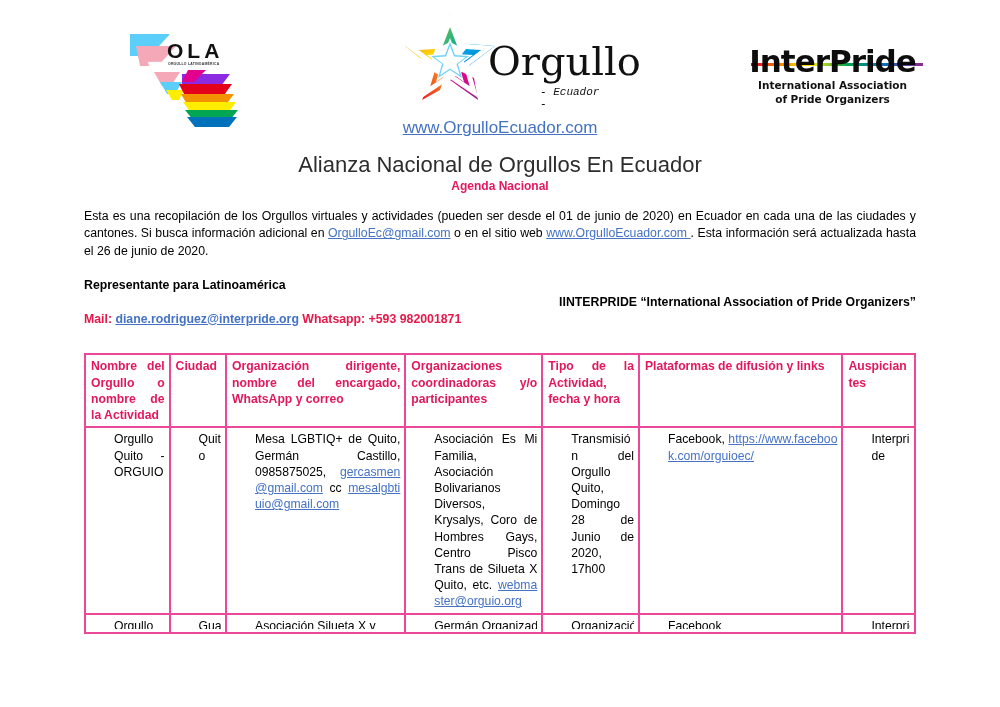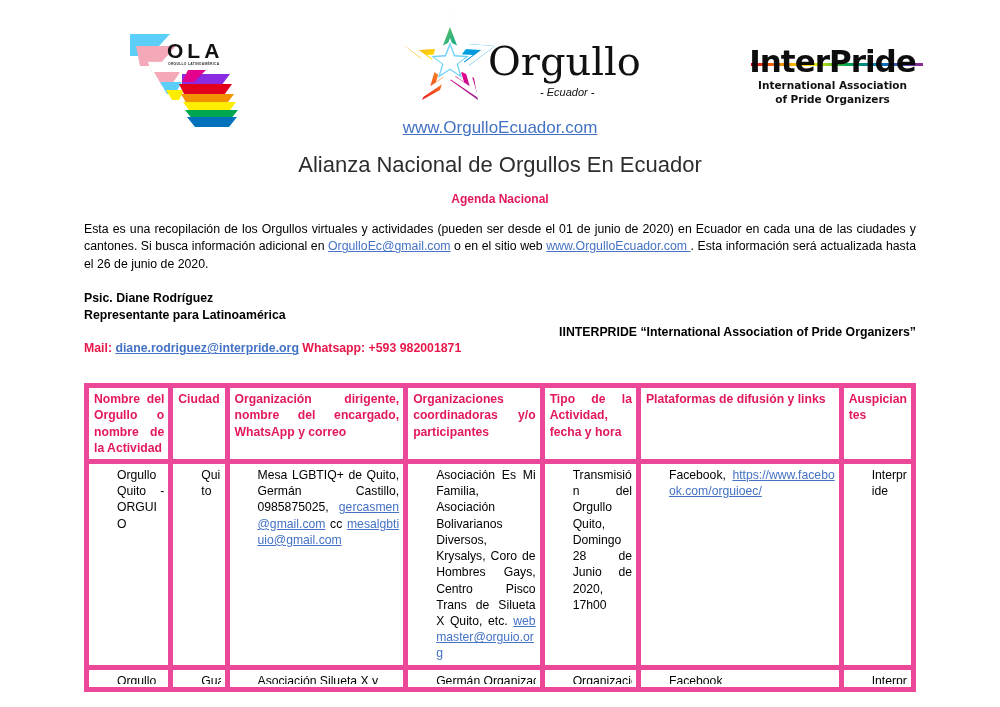--- a/index.html
+++ b/index.html
@@ -73,21 +73,21 @@
     top: 33px;
     font-family: "DejaVu Serif", serif;
     font-size: 40px;
     color: #111;
     line-height: 1;
   }
   .orgullo-ec {
     position: absolute;
     left: 140px;
     top: 78px;
-    font-family: Liberation Sans, sans-serif;
+    font-family: Liberation Mono, monospace;
     font-style: italic;
     font-size: 11px;
     color: #111;
   }
 
   
   .interpride-logo {
     position: absolute;
     left: 740px;
     top: 46px;
@@ -137,21 +137,21 @@
     font-size: 22px;
     color: #2d2d2d;
     line-height: 1.25;
     margin-top: 13px;
   }
   .agenda {
     text-align: center;
     font-weight: bold;
     font-size: 12px;
     color: #e2185f;
-    margin-top: 13px;
+    margin-top: 0;
   }
 
   
   .intro {
     margin: 15px 84px 0 84px;
     font-size: 12.3px;
     line-height: 1.42;
     text-align: justify;
     color: #000;
   }
@@ -178,21 +178,21 @@
 
   
   table.agenda-table {
     margin: 26px 84px 0 84px;
     border-collapse: collapse;
     table-layout: fixed;
     width: 832px;
     font-size: 12.2px;
   }
   table.agenda-table td {
-    border: 5px solid #ec4899;
+    border: 2px solid #ec4899;
     vertical-align: top;
     padding: 3px 4px 3px 5px;
     line-height: 1.33;
     word-wrap: break-word;
     overflow-wrap: break-word;
   }
   table.agenda-table thead td {
     font-weight: bold;
     color: #e2185f;
     text-align: justify;
@@ -314,21 +314,20 @@
 
   <div class="site-link">www.OrgulloEcuador.com</div>
   <div class="main-title">Alianza Nacional de Orgullos En Ecuador</div>
   <div class="agenda">Agenda Nacional</div>
 
   <div class="intro">
     <span>Esta es una recopilación de los Orgullos virtuales y actividades (pueden ser desde el 01 de junio de 2020) en Ecuador en cada una de las ciudades y cantones. Si busca información adicional en </span><a class="lnk">OrgulloEc@gmail.com</a><span> o en el sitio web </span><a class="lnk">www.OrgulloEcuador.com </a><span>. Esta información será actualizada hasta el 26 de junio de 2020.</span>
   </div>
 
   <div class="sig">
-    <div class="l1">Psic. Diane Rodríguez</div>
     <div class="l2">Representante para Latinoamérica</div>
     <div class="l3">IINTERPRIDE “International Association of Pride Organizers”</div>
     <div class="l4">
       <span>Mail: </span><a>diane.rodriguez@interpride.org</a><span> Whatsapp: +593 982001871</span>
     </div>
   </div>
 
   <table class="agenda-table">
     <colgroup>
       <col class="c1">

